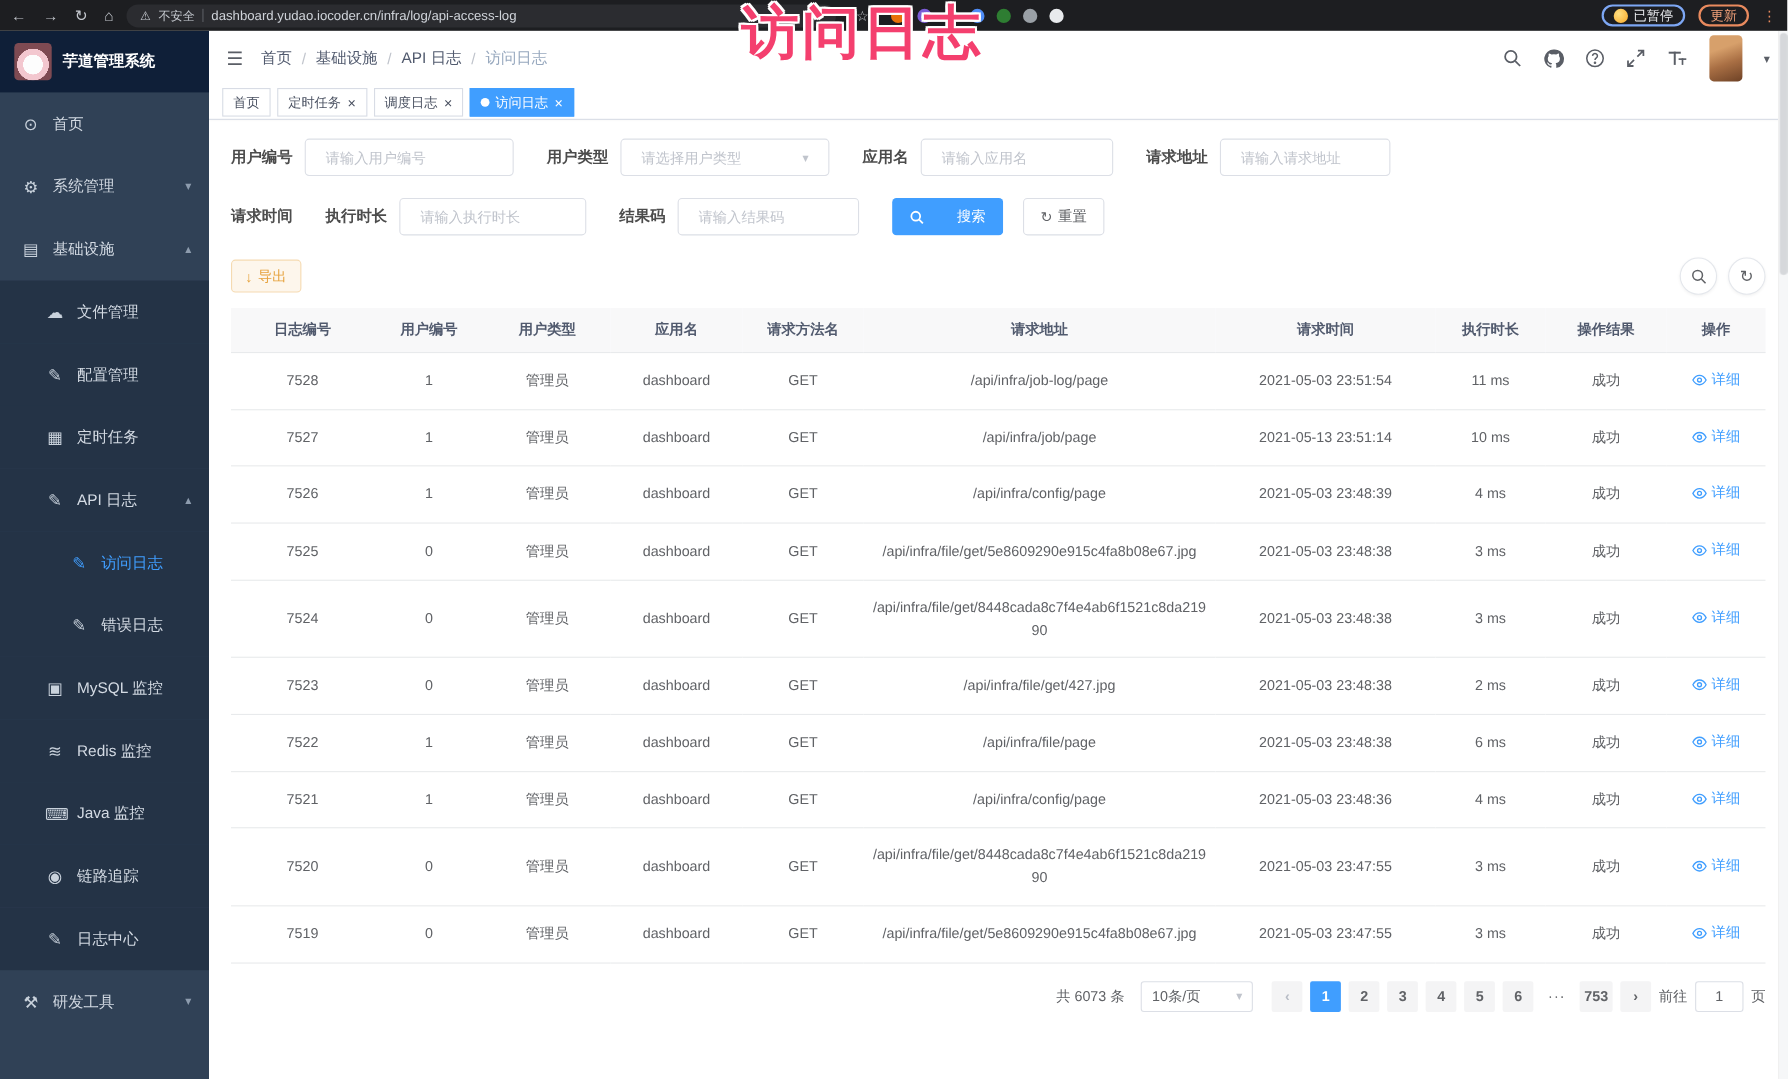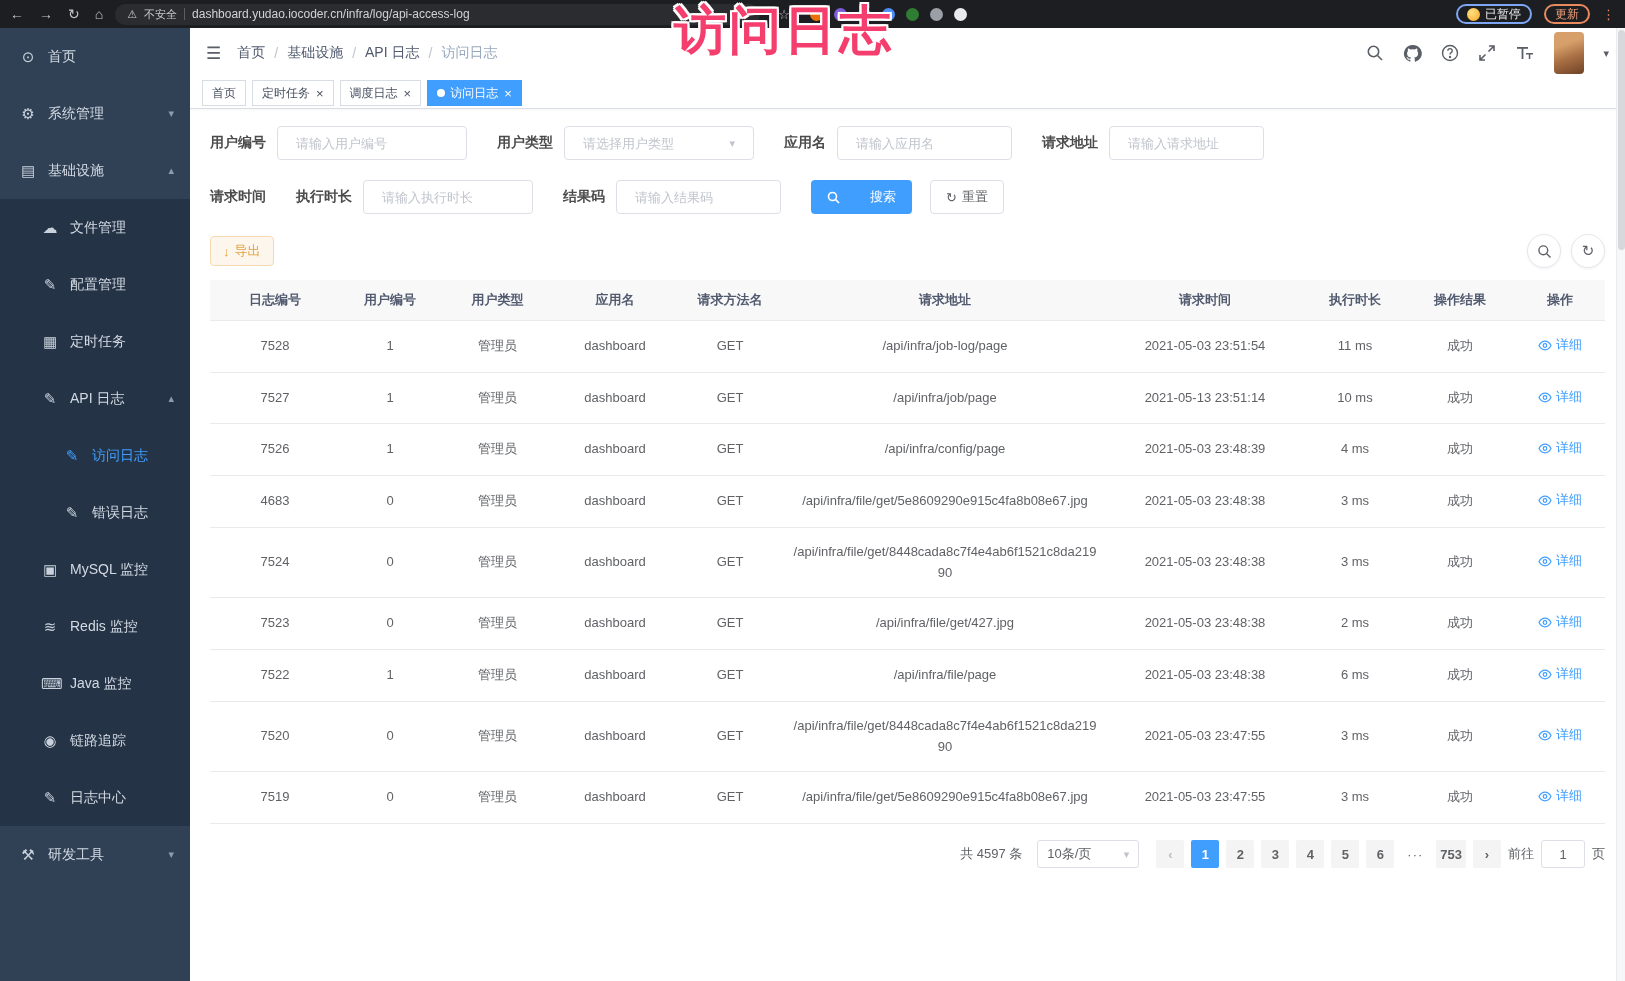--- a/index.html
+++ b/index.html
@@ -130,20 +130,24 @@
   </div>
   <div class="pill update">
     <span>更新</span>
   </div>
   <span class="kebab">⋮</span>
 </div>
 
 <div class="app">
 
   <aside class="sidebar">
+    <div class="logo">
+      <span class="logo-img"></span>
+      <span>芋道管理系统</span>
+    </div>
     <nav class="menu">
 
         <div class="mi l1">
           <span class="mi-icon">⊙</span>
           <span class="mi-label">首页</span>
 
         </div>
 
         <div class="mi l1">
           <span class="mi-icon">⚙</span>
@@ -482,21 +486,21 @@
                   <svg width="14" height="11" viewBox="0 0 14 11" fill="none" stroke="#409eff" stroke-width="1.2">
                     <path d="M1 5.5C2.5 2.7 4.6 1.2 7 1.2s4.5 1.5 6 4.3c-1.5 2.8-3.6 4.3-6 4.3S2.5 8.3 1 5.5z"></path>
                     <circle cx="7" cy="5.5" r="1.8"></circle>
                   </svg>
                   <span>详细</span>
                 </a>
               </td>
             </tr>
 
             <tr>
-              <td>4683</td>
+              <td>7525</td>
               <td>0</td>
               <td>管理员</td>
               <td>dashboard</td>
               <td>GET</td>
               <td>/api/infra/file/get/5e8609290e915c4fa8b08e67.jpg</td>
               <td>2021-05-03 23:48:38</td>
               <td>3 ms</td>
               <td>成功</td>
               <td>
                 <a class="detail">
@@ -565,20 +569,40 @@
                 <a class="detail">
                   <svg width="14" height="11" viewBox="0 0 14 11" fill="none" stroke="#409eff" stroke-width="1.2">
                     <path d="M1 5.5C2.5 2.7 4.6 1.2 7 1.2s4.5 1.5 6 4.3c-1.5 2.8-3.6 4.3-6 4.3S2.5 8.3 1 5.5z"></path>
                     <circle cx="7" cy="5.5" r="1.8"></circle>
                   </svg>
                   <span>详细</span>
                 </a>
               </td>
             </tr>
 
+            <tr>
+              <td>7521</td>
+              <td>1</td>
+              <td>管理员</td>
+              <td>dashboard</td>
+              <td>GET</td>
+              <td>/api/infra/config/page</td>
+              <td>2021-05-03 23:48:36</td>
+              <td>4 ms</td>
+              <td>成功</td>
+              <td>
+                <a class="detail">
+                  <svg width="14" height="11" viewBox="0 0 14 11" fill="none" stroke="#409eff" stroke-width="1.2">
+                    <path d="M1 5.5C2.5 2.7 4.6 1.2 7 1.2s4.5 1.5 6 4.3c-1.5 2.8-3.6 4.3-6 4.3S2.5 8.3 1 5.5z"></path>
+                    <circle cx="7" cy="5.5" r="1.8"></circle>
+                  </svg>
+                  <span>详细</span>
+                </a>
+              </td>
+            </tr>
 
             <tr>
               <td>7520</td>
               <td>0</td>
               <td>管理员</td>
               <td>dashboard</td>
               <td>GET</td>
               <td>/api/infra/file/get/8448cada8c7f4e4ab6f1521c8da21990</td>
               <td>2021-05-03 23:47:55</td>
               <td>3 ms</td>
@@ -611,21 +635,21 @@
                     <circle cx="7" cy="5.5" r="1.8"></circle>
                   </svg>
                   <span>详细</span>
                 </a>
               </td>
             </tr>
           </tbody>
       </table>
 
       <div class="pagination">
-        <span class="pg-total">共 4597 条</span>
+        <span class="pg-total">共 6073 条</span>
         <div class="sizer">
           <span>10条/页</span>
           <span class="sel-caret">▾</span>
         </div>
         <span class="pg-btn prev">‹</span>
         <span class="pages">
           
         <span class="pg-btn active">1</span><span class="pg-btn">2</span><span class="pg-btn">3</span><span class="pg-btn">4</span><span class="pg-btn">5</span><span class="pg-btn">6</span><span class="pg-btn ell">···</span><span class="pg-btn">753</span></span>
         <span class="pg-btn">›</span>
         <span class="goto-label">前往</span>

